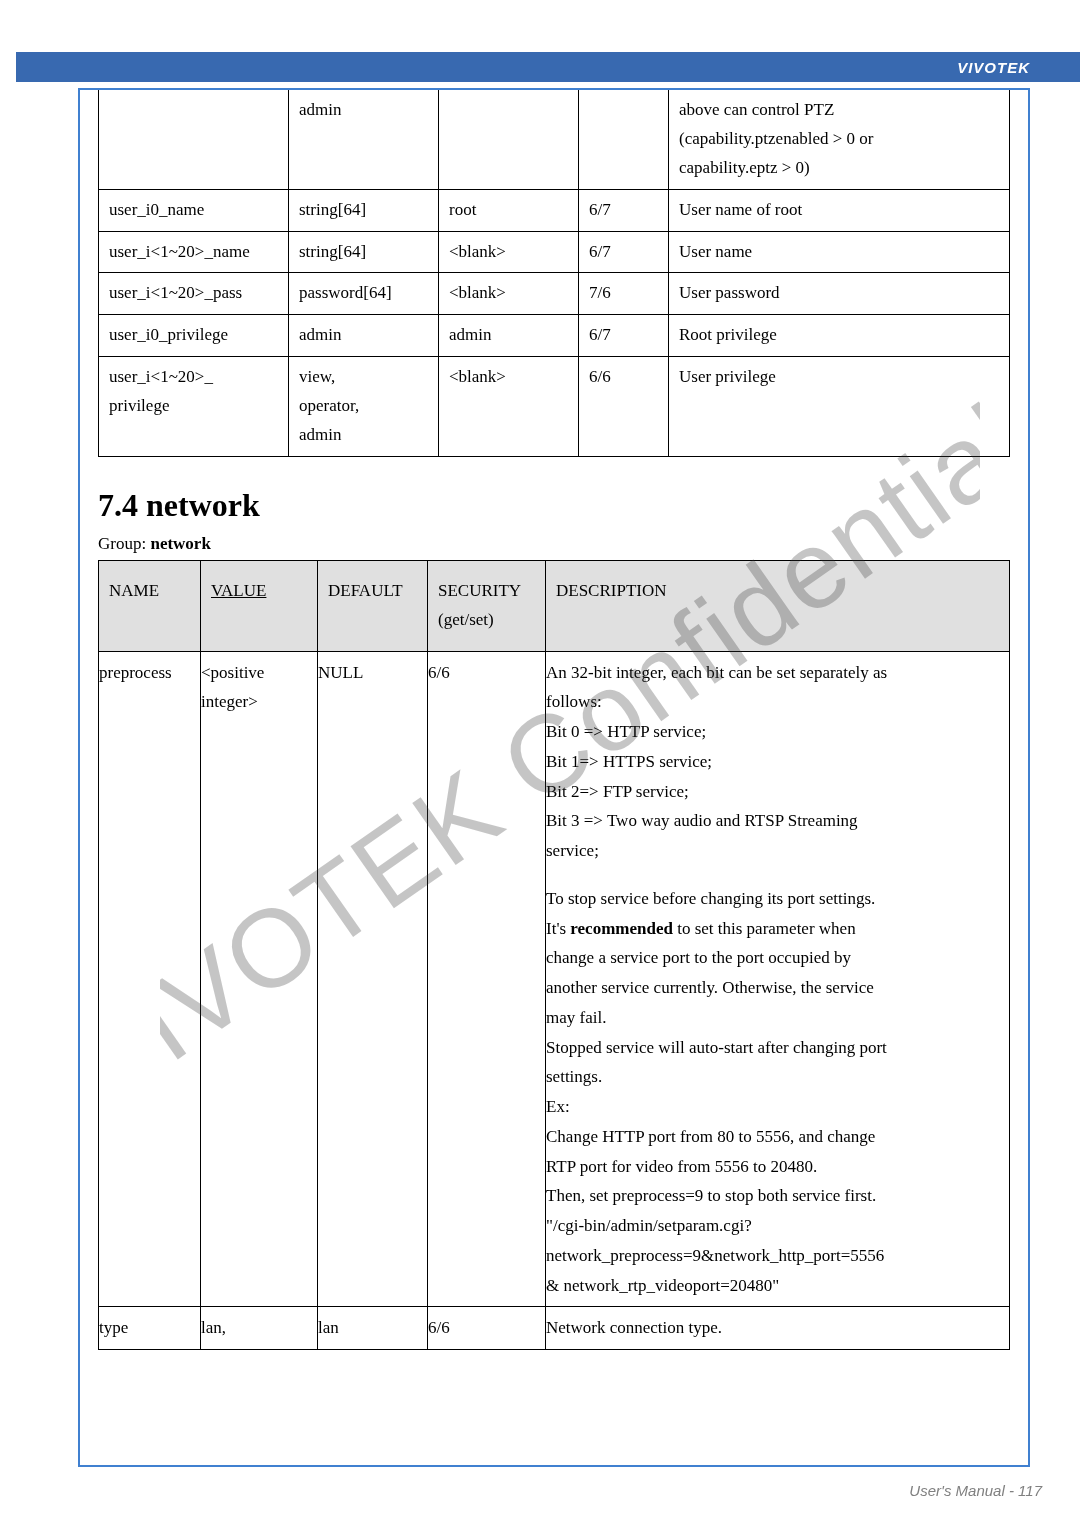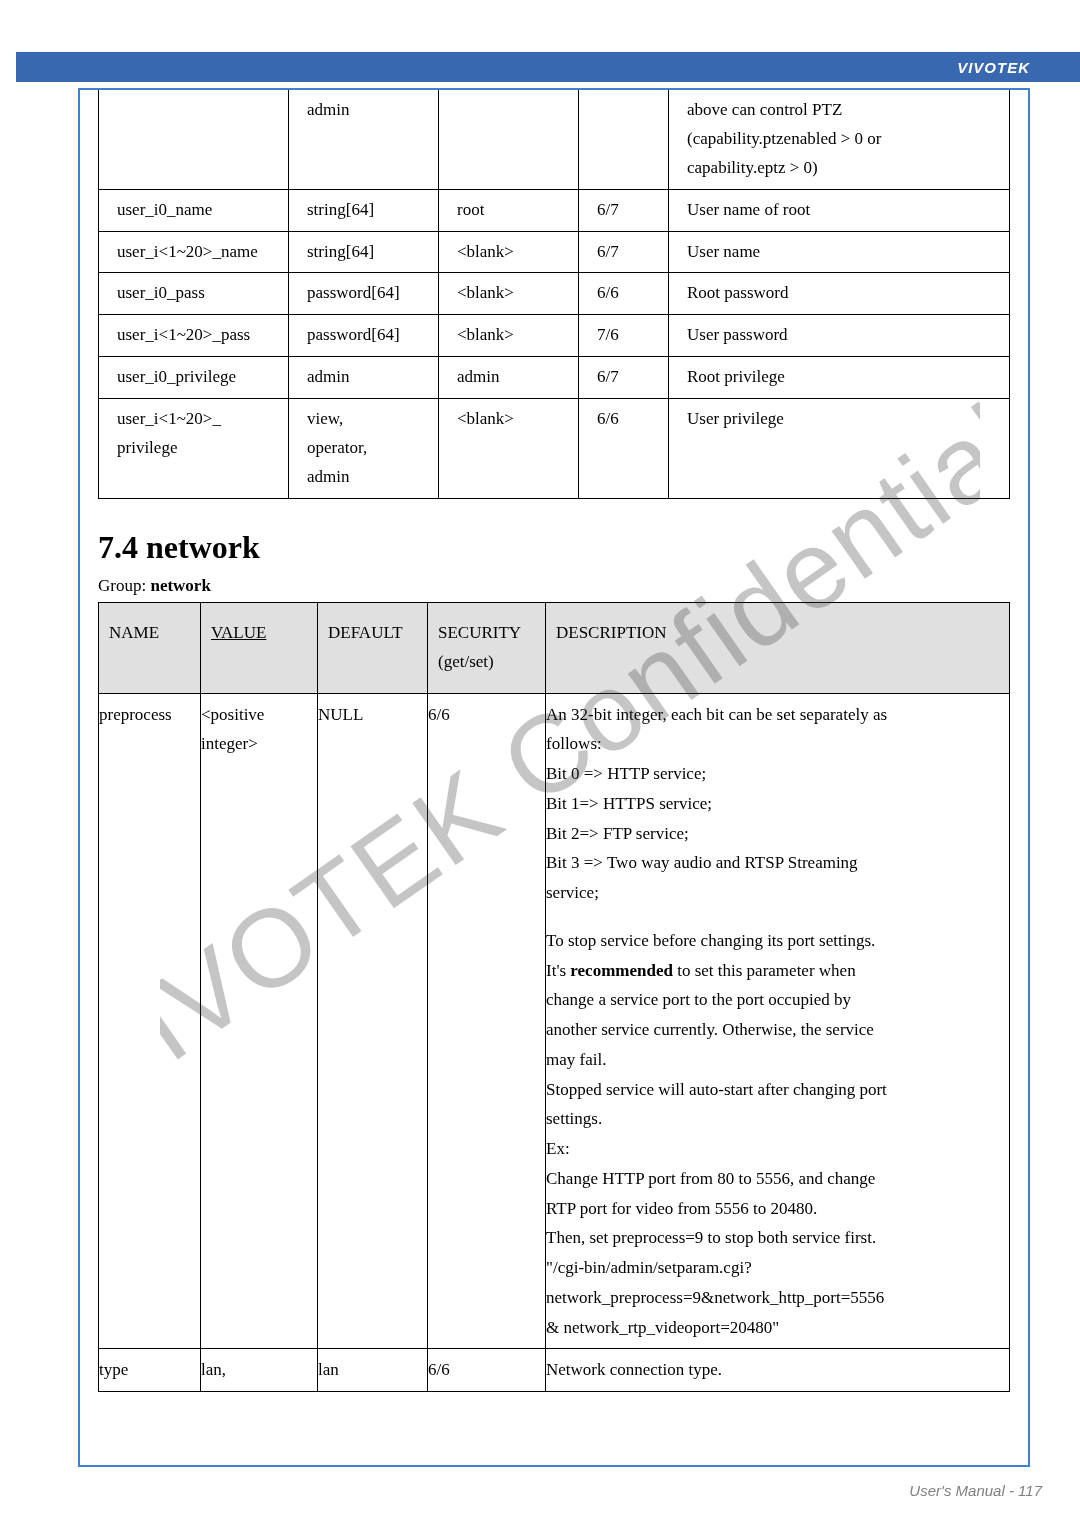--- a/index.html
+++ b/index.html
@@ -55,21 +55,21 @@
     }
     table.t1 {
       border-collapse: collapse;
       width: calc(100% - 36px);
       margin: 0 18px;
       font-size: 17px;
       font-family: "Times New Roman", serif;
     }
     table.t1 td {
       border: 1px solid #000;
-      padding: 6px 18px;
+      padding: 6px 10px;
       vertical-align: top;
       line-height: 1.7;
     }
     table.t1 tr.first-visible td {
       border-top: none;
     }
     .col1 { width: 190px; }
     .col2 { width: 150px; }
     .col3 { width: 140px; }
     .col4 { width: 90px; }
@@ -152,27 +152,20 @@
       <td>root</td>
       <td>6/7</td>
       <td>User name of root</td>
     </tr>
     <tr>
       <td>user_i&lt;1~20&gt;_name</td>
       <td>string[64]</td>
       <td>&lt;blank&gt;</td>
       <td>6/7</td>
       <td>User name</td>
-    </tr>
-    <tr>
-      <td>user_i0_pass</td>
-      <td>password[64]</td>
-      <td>&lt;blank&gt;</td>
-      <td>6/6</td>
-      <td>Root password</td>
     </tr>
     <tr>
       <td>user_i&lt;1~20&gt;_pass</td>
       <td>password[64]</td>
       <td>&lt;blank&gt;</td>
       <td>7/6</td>
       <td>User password</td>
     </tr>
     <tr>
       <td>user_i0_privilege</td>

